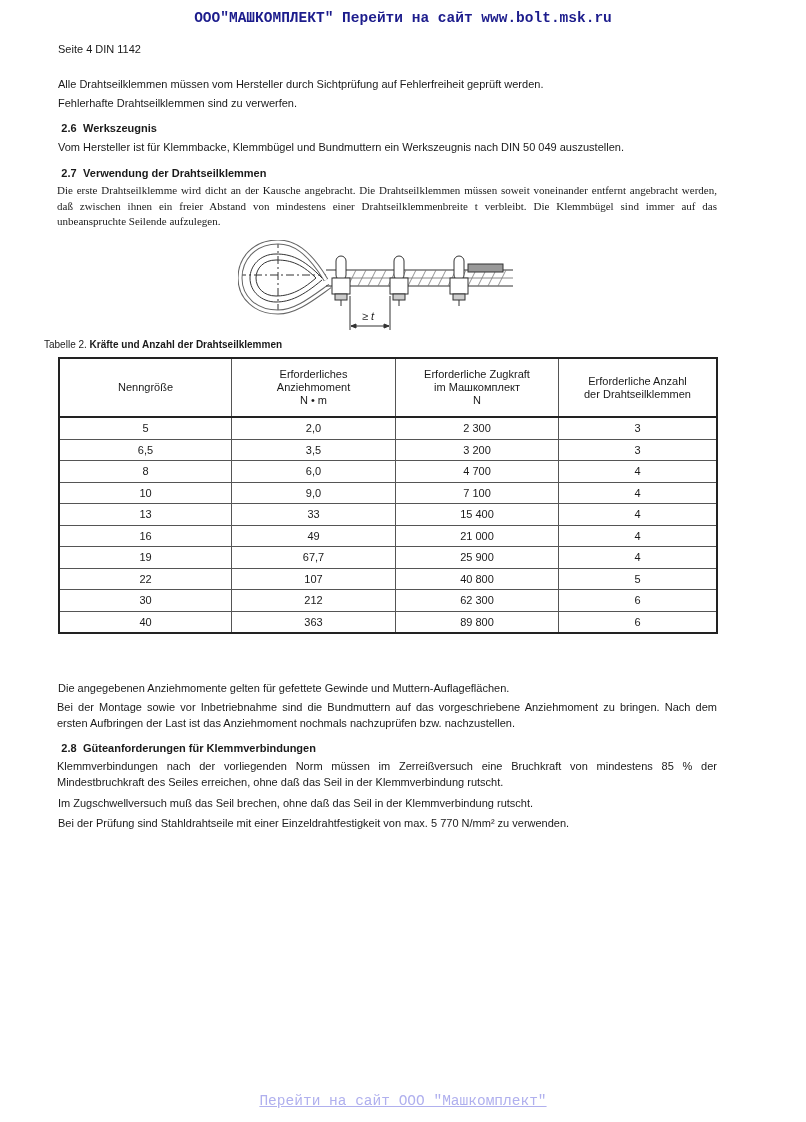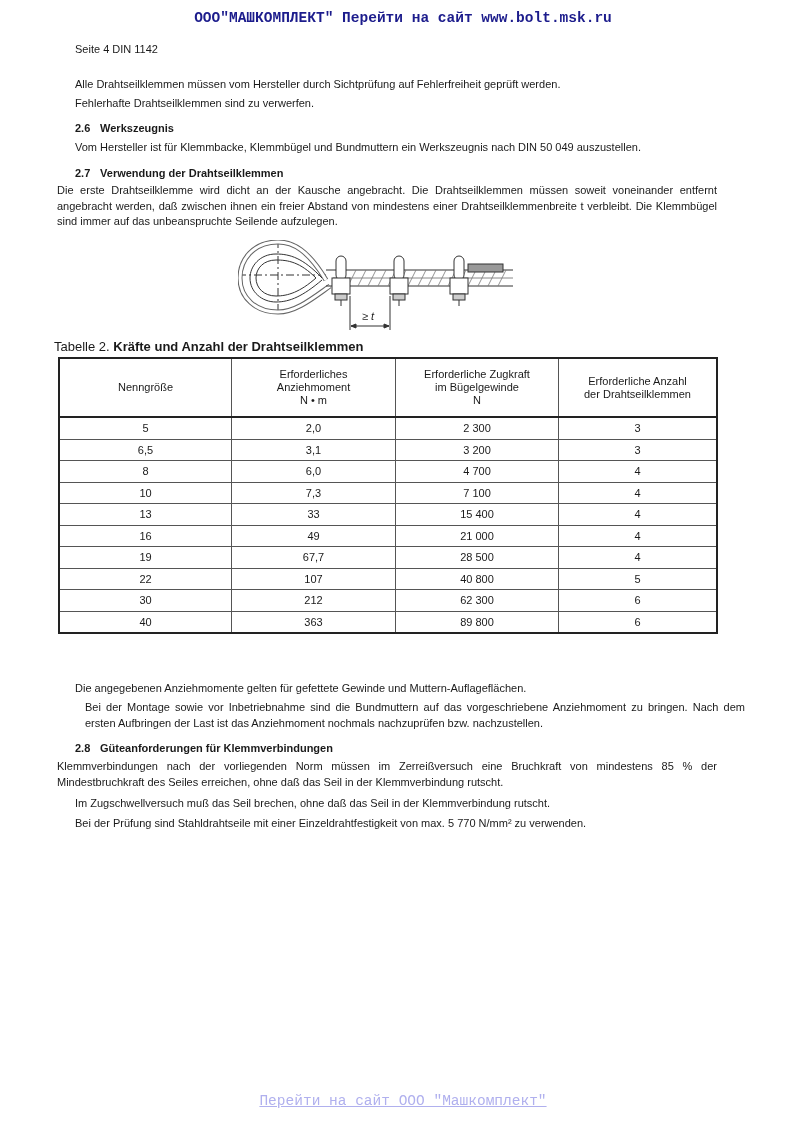--- a/index.html
+++ b/index.html
@@ -2,31 +2,31 @@
 <html><head>
 <meta charset="utf-8">
 <style>
   html, body { margin:0; padding:0; }
   body { width:806px; height:1122px; background:#ffffff; position:relative; overflow:hidden;
          font-family:"Liberation Sans", sans-serif; color:#1a1a1a; }
   .banner { position:absolute; top:10px; left:0; width:806px; text-align:center;
             font-family:"Liberation Mono", monospace; font-weight:bold; font-size:14.5px; color:#1c1c8c; }
   .footer-link { position:absolute; top:1093px; left:0; width:806px; text-align:center;
             font-family:"Liberation Mono", monospace; font-size:14.5px; color:#b0b0ee; text-decoration:underline; }
-  .t { position:absolute; left:75px; font-size:11px; line-height:15px; white-space:nowrap; }
+  .t { position:absolute; left:58px; font-size:11px; line-height:15px; white-space:nowrap;text-align:center; }
   .p { position:absolute; left:57px; width:660px; font-size:11px; line-height:15.5px; text-align:justify; }
   .h { font-weight:bold; }
   .h .num { display:inline-block; width:22px; }
   table.tbl { position:absolute; left:58px; top:357px; width:660px; border-collapse:collapse;
               font-size:11px; }
   table.tbl td, table.tbl th { border:1px solid #555; text-align:center; padding:0; }
   table.tbl { border:2px solid #222; }
   table.tbl th { font-weight:normal; height:57px; line-height:13px; border-bottom:2px solid #222; }
   table.tbl td { height:20.5px; }
-  .cap { position:absolute; left:54px; top:339px; font-size:13px; }
+  .cap { position:absolute; left:44px; top:339px; font-size:10px; }
   .cap b { font-weight:bold; }
   .fig { position:absolute; left:238px; top:240px; }
 </style>
 </head>
 <body>
 
 <div class="banner">ООО"МАШКОМПЛЕКТ" Перейти на сайт www.bolt.msk.ru</div>
 
 <div class="t" style="top:42px;">Seite 4   DIN 1142</div>
 
@@ -36,21 +36,21 @@
 <div class="t h" style="top:121px;">
   <span class="num">2.6</span>
   <span>Werkszeugnis</span>
 </div>
 <div class="t" style="top:140px;">Vom Hersteller ist für Klemmbacke, Klemmbügel und Bundmuttern ein Werkszeugnis nach DIN 50 049 auszustellen.</div>
 
 <div class="t h" style="top:166px;">
   <span class="num">2.7</span>
   <span>Verwendung der Drahtseilklemmen</span>
 </div>
-<div class="p" style="top:183px;">Die erste Drahtseilklemme wird dicht an der Kausche angebracht. Die Drahtseilklemmen müssen soweit voneinander entfernt angebracht werden, daß zwischen ihnen ein freier Abstand von mindestens einer Drahtseilklemmenbreite t verbleibt. Die Klemmbügel sind immer auf das unbeanspruchte Seilende aufzulegen.</div>
+<div class="p" style="top:183px;font-family:Liberation Serif, serif;">Die erste Drahtseilklemme wird dicht an der Kausche angebracht. Die Drahtseilklemmen müssen soweit voneinander entfernt angebracht werden, daß zwischen ihnen ein freier Abstand von mindestens einer Drahtseilklemmenbreite t verbleibt. Die Klemmbügel sind immer auf das unbeanspruchte Seilende aufzulegen.</div>
 
 <div class="fig">
   <svg width="280" height="95" viewBox="0 0 280 95">
     <g fill="none" stroke="#333" stroke-width="1">
 
       <line x1="0" y1="35" x2="90" y2="35" stroke-dasharray="8,3,2,3"></line>
       <line x1="40" y1="0" x2="40" y2="75" stroke-dasharray="8,3,2,3"></line>
 
       <path d="M88,40 C70,10 55,2 40,2 C15,2 2,20 2,38 C2,58 18,72 40,72 C58,72 75,58 92,46" stroke-width="5" stroke="#666"></path>
       <path d="M88,40 C70,10 55,2 40,2 C15,2 2,20 2,38 C2,58 18,72 40,72 C58,72 75,58 92,46" stroke-width="3" stroke="#fff"></path>
@@ -102,70 +102,70 @@
       <th style="width:171px;border-radius:21px;">
         <div>Nenngröße</div>
       </th>
       <th style="width:163px;margin-top:29px;">
         <div>Erforderliches</div>
         <div>Anziehmoment</div>
         <div>N • m</div>
       </th>
       <th style="width:162px;">
         <div>Erforderliche Zugkraft</div>
-        <div>im Bügelgewinde</div>
+        <div>im Машкомплект</div>
         <div>N</div>
       </th>
       <th>
         <div>Erforderliche Anzahl</div>
         <div>der Drahtseilklemmen</div>
       </th>
     </tr>
   </thead>
   <tbody>
     <tr>
         <td>5</td>
         <td>2,0</td>
         <td>2 300</td>
         <td>3</td>
       </tr>
     <tr>
         <td>6,5</td>
-        <td>3,1</td>
+        <td>3,5</td>
         <td>3 200</td>
         <td>3</td>
       </tr>
     <tr>
         <td>8</td>
         <td>6,0</td>
         <td>4 700</td>
         <td>4</td>
       </tr>
     <tr>
         <td>10</td>
-        <td>7,3</td>
+        <td>9,0</td>
         <td>7 100</td>
         <td>4</td>
       </tr>
     <tr>
         <td>13</td>
         <td>33</td>
         <td>15 400</td>
         <td>4</td>
       </tr>
     <tr>
         <td>16</td>
         <td>49</td>
         <td>21 000</td>
         <td>4</td>
       </tr>
     <tr>
         <td>19</td>
         <td>67,7</td>
-        <td>28 500</td>
+        <td>25 900</td>
         <td>4</td>
       </tr>
     <tr>
         <td>22</td>
         <td>107</td>
         <td>40 800</td>
         <td>5</td>
       </tr>
     <tr>
         <td>30</td>
@@ -176,21 +176,21 @@
     <tr>
         <td>40</td>
         <td>363</td>
         <td>89 800</td>
         <td>6</td>
       </tr>
   </tbody>
 </table>
 
 <div class="t" style="top:681px;">Die angegebenen Anziehmomente gelten für gefettete Gewinde und Muttern-Auflageflächen.</div>
-<div class="p" style="top:700px;margin-left:28px;">Bei der Montage sowie vor Inbetriebnahme sind die Bundmuttern auf das vorgeschriebene Anziehmoment zu bringen. Nach dem ersten Aufbringen der Last ist das Anziehmoment nochmals nachzuprüfen bzw. nachzustellen.</div>
+<div class="p" style="top:700px;">Bei der Montage sowie vor Inbetriebnahme sind die Bundmuttern auf das vorgeschriebene Anziehmoment zu bringen. Nach dem ersten Aufbringen der Last ist das Anziehmoment nochmals nachzuprüfen bzw. nachzustellen.</div>
 
 <div class="t h" style="top:741px;">
   <span class="num">2.8</span>
   <span>Güteanforderungen für Klemmverbindungen</span>
 </div>
 <div class="p" style="top:759px;">Klemmverbindungen nach der vorliegenden Norm müssen im Zerreißversuch eine Bruchkraft von mindestens 85 % der Mindestbruchkraft des Seiles erreichen, ohne daß das Seil in der Klemmverbindung rutscht.</div>
 <div class="t" style="top:796px;">Im Zugschwellversuch muß das Seil brechen, ohne daß das Seil in der Klemmverbindung rutscht.</div>
 <div class="t" style="top:816px;">Bei der Prüfung sind Stahldrahtseile mit einer Einzeldrahtfestigkeit von max. 5 770 N/mm² zu verwenden.</div>
 
 <div class="footer-link">Перейти на сайт ООО "Машкомплект"</div>

